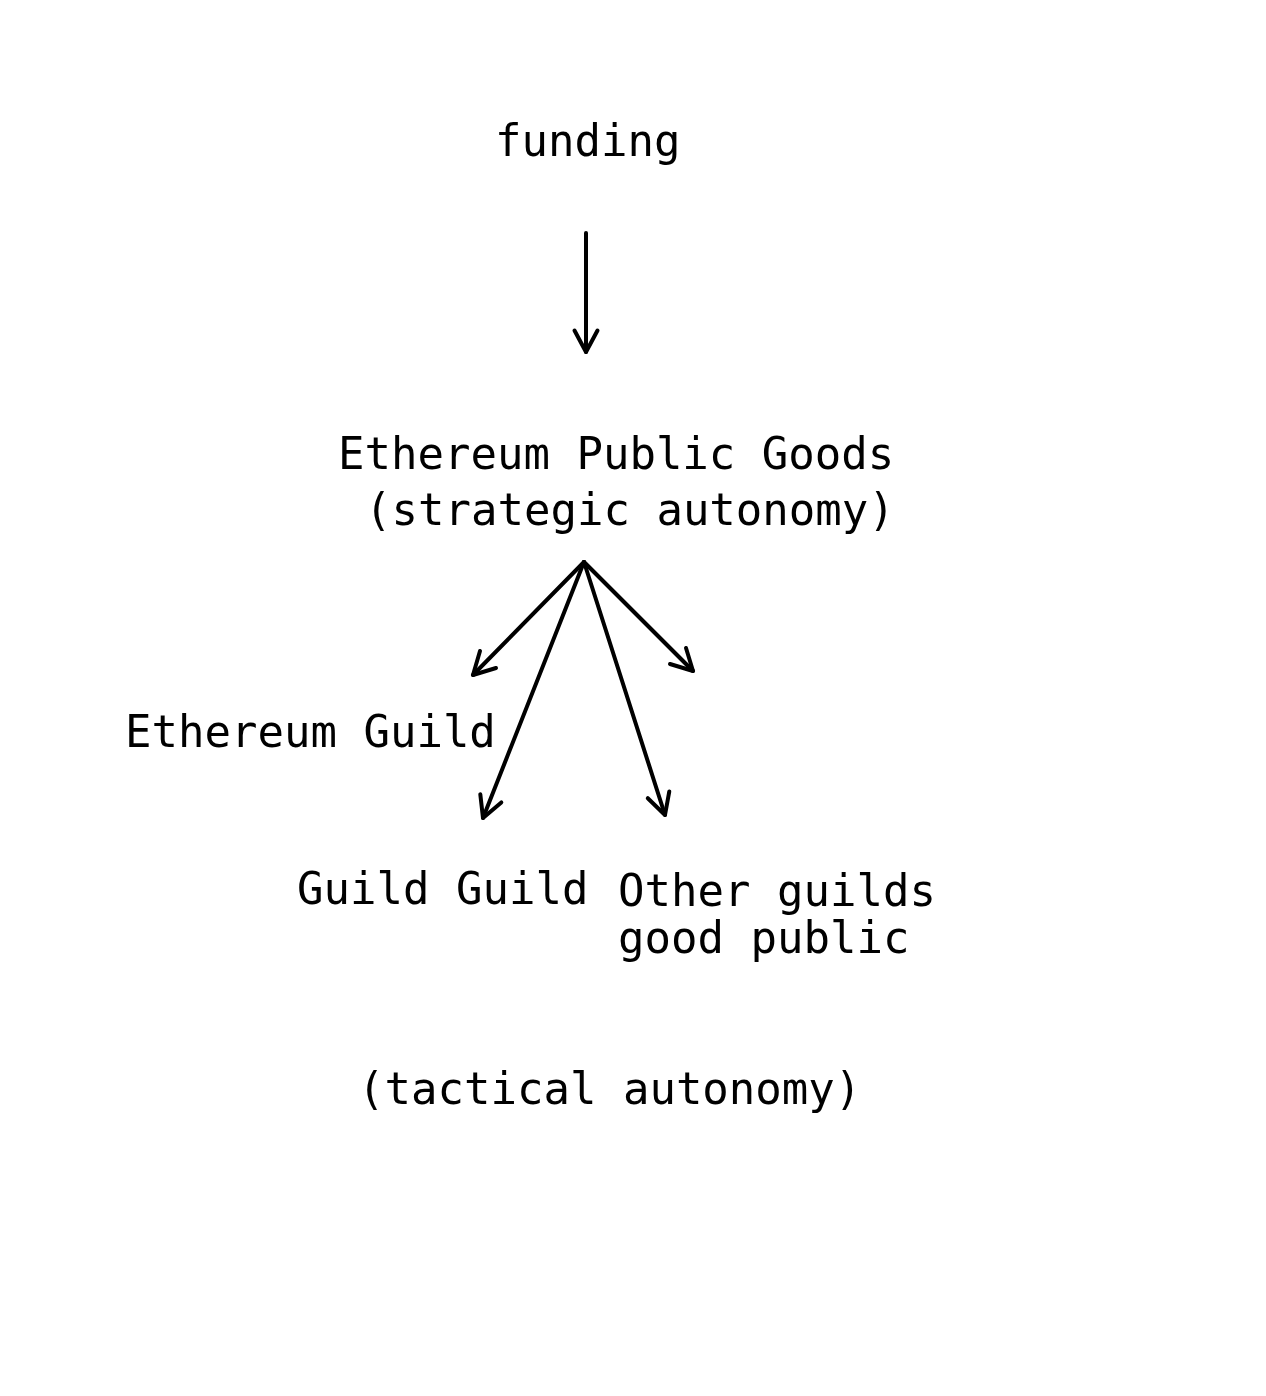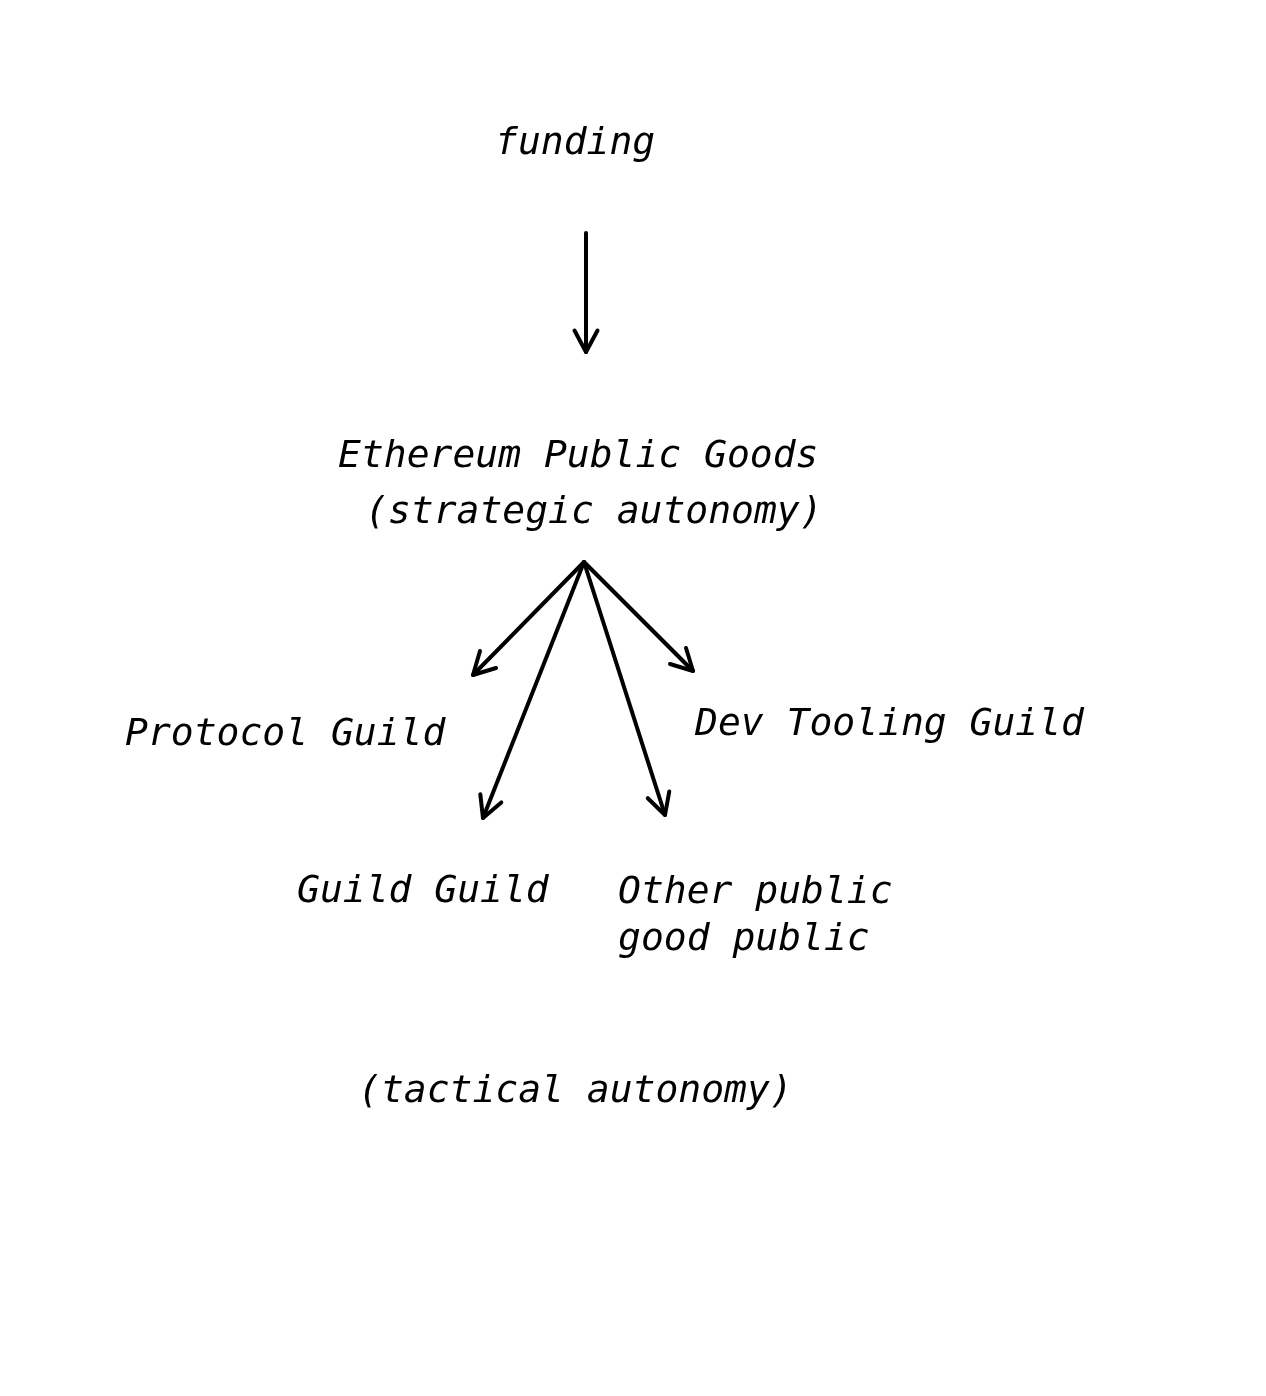--- a/index.html
+++ b/index.html
@@ -9,25 +9,24 @@
     position: relative;
     width: 1266px;
     height: 1396px;
     background: var(--bg);
     overflow: hidden;
     font-family: "DejaVu Sans Mono", "Liberation Mono", monospace;
     color: var(--ink);
   }
   .node {
     position: absolute;
-    font-size: 38px;
+    font-size: 44px;
     line-height: 44px;
     white-space: nowrap;
     letter-spacing: 0px;
-    font-style: italic;
   }
   .node.two-line { line-height: 47px; }
   .arrows {
     position: absolute;
     left: 0; top: 0;
     width: 1266px;
     height: 1396px;
   }
   .arrows path {
     fill: none;
@@ -64,26 +63,25 @@
       <path d="M 669.3 791.4 L 665 815 L 647.8 798.2"></path>
     </g>
   </svg>
 
   <div class="node" style="left:495px; top:119px;">funding</div>
 
   <div class="node" style="left:338px; top:432px;">Ethereum Public Goods</div>
 
   <div class="node" style="left:365px; top:488px;">(strategic autonomy)</div>
 
-  <div class="node" style="left:125px; top:710px;">Protocol Guild</div>
+  <div class="node" style="left:125px; top:710px;">Ethereum Guild</div>
 
-  <div class="node" style="left:695px; top:700px;">Dev Tooling Guild</div>
 
   <div class="node" style="left:263px; top:867px;margin-left:34px;">Guild Guild</div>
 
   <div class="node two-line" style="left:618px; top:867px;">
-    <div>Other public</div>
+    <div>Other guilds</div>
     <div>good public</div>
   </div>
 
   <div class="node" style="left:352px; top:1067px;margin-left:6px;">(tactical autonomy)</div>
 
 </div>
 
 </body></html>

